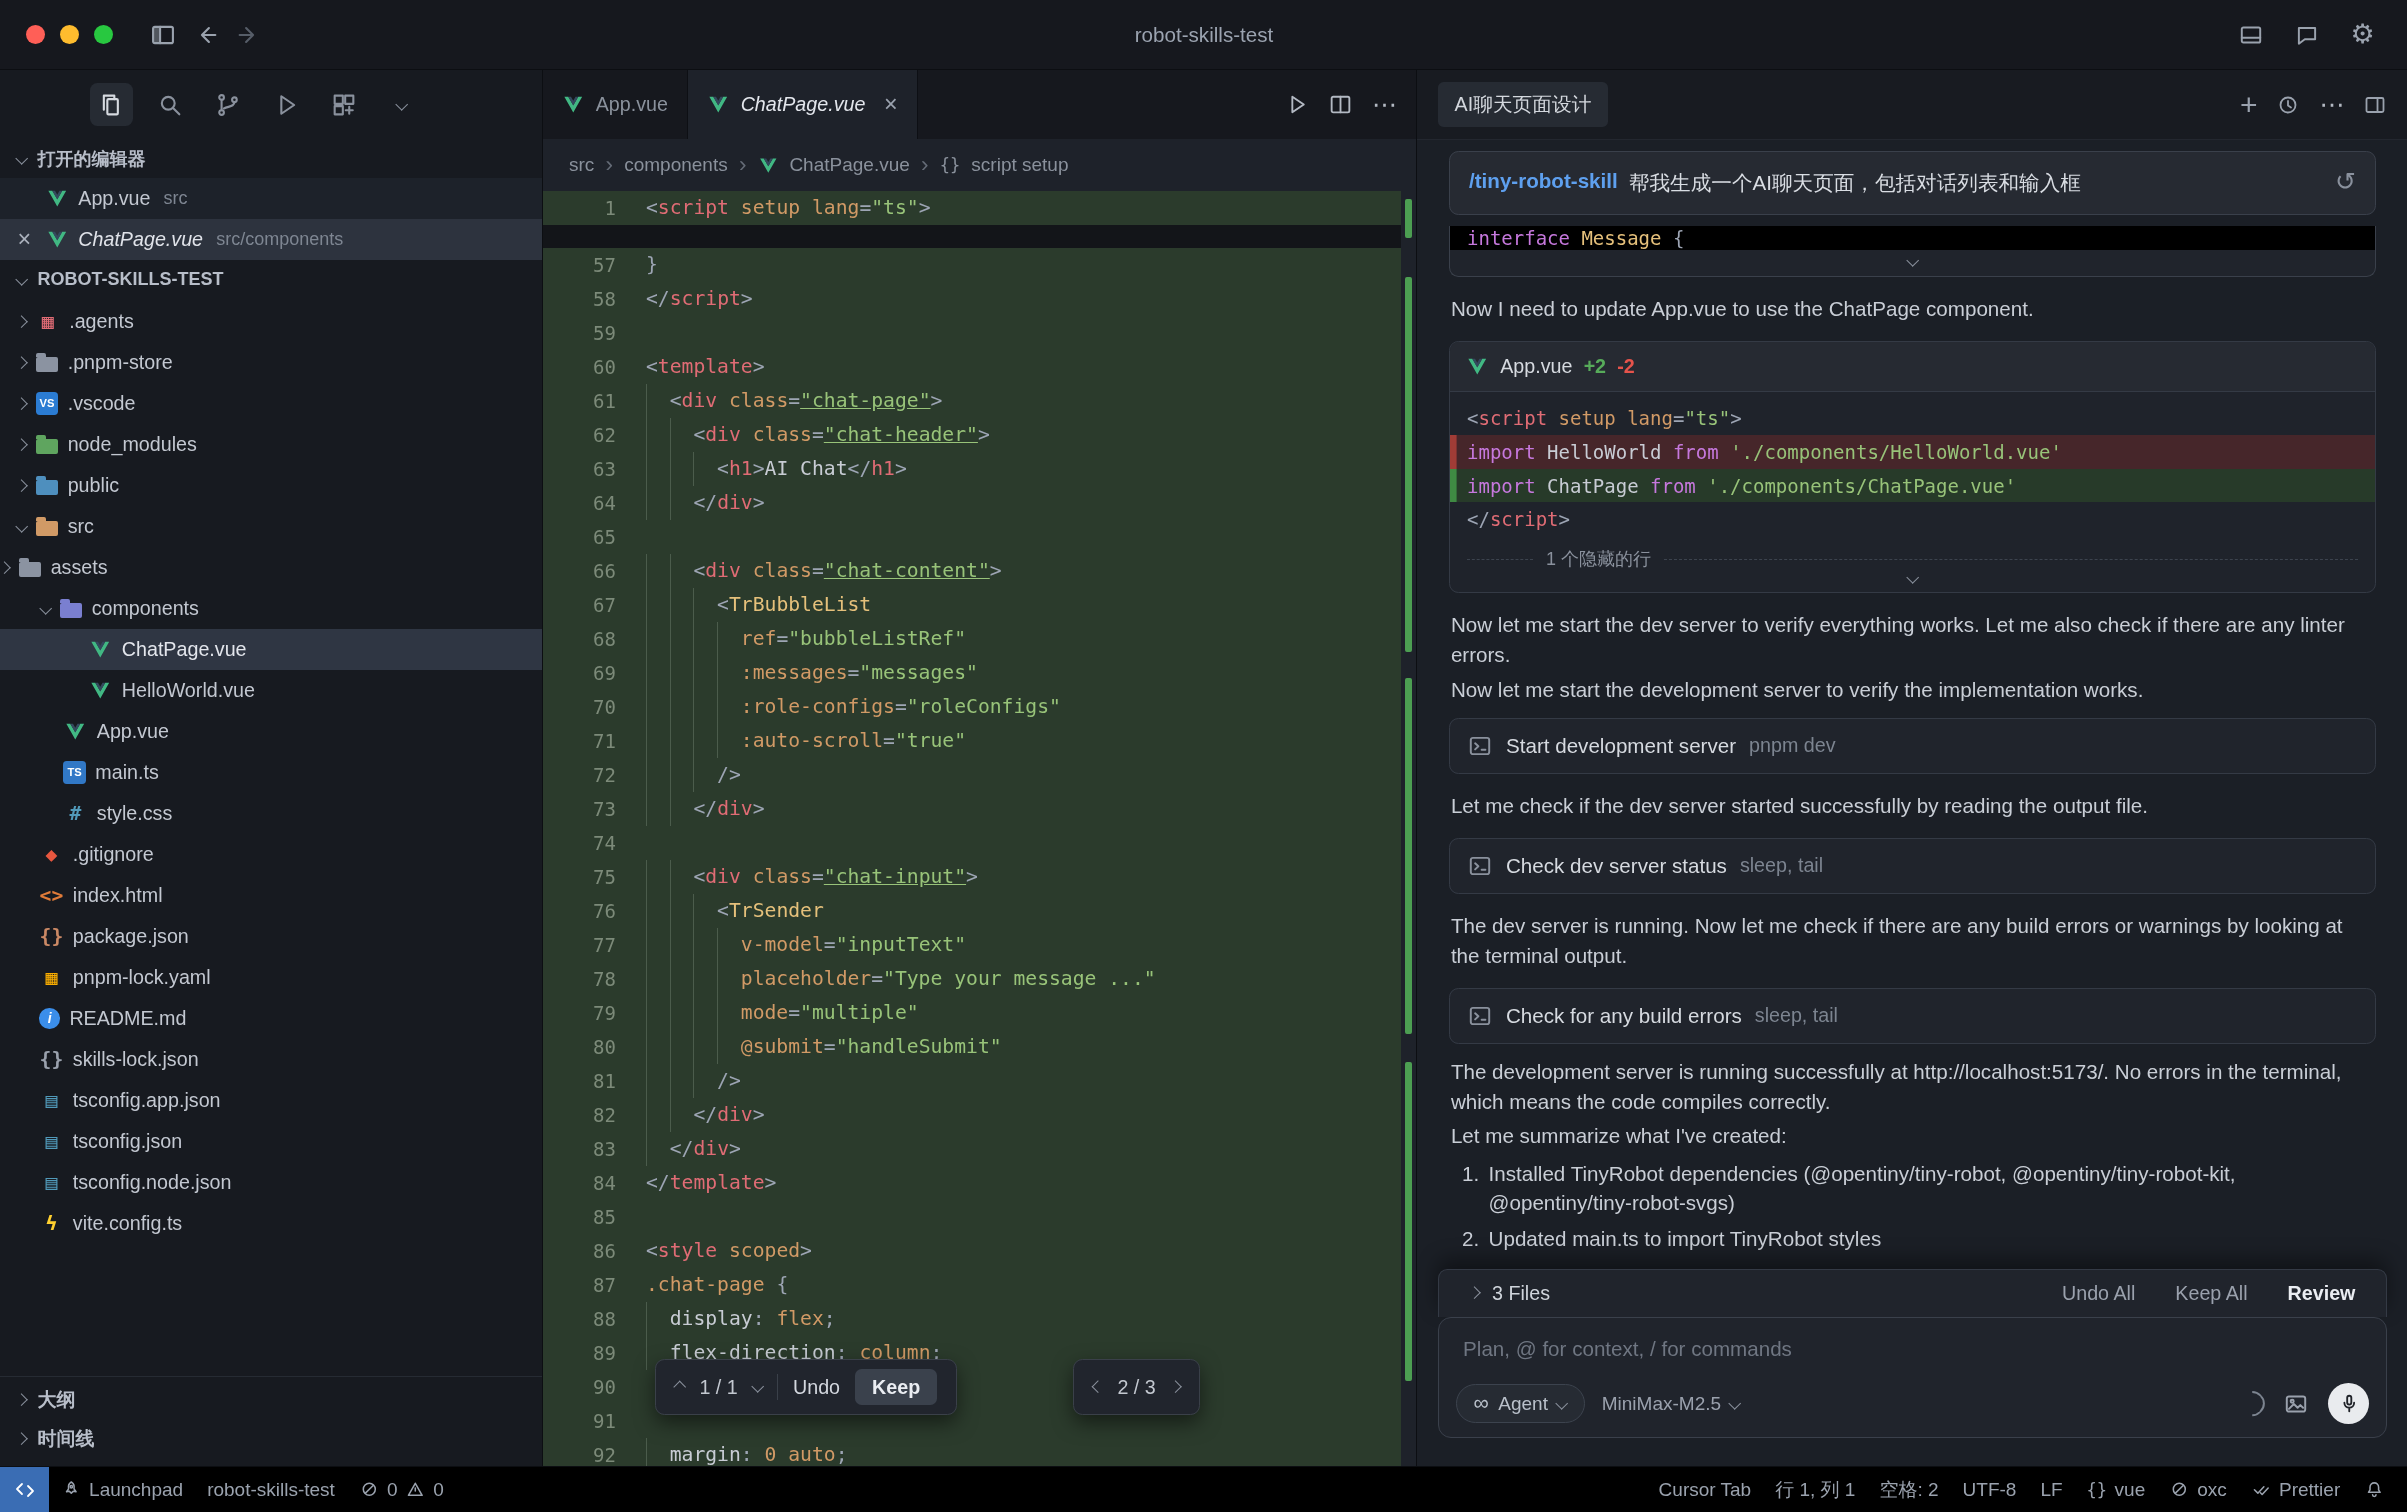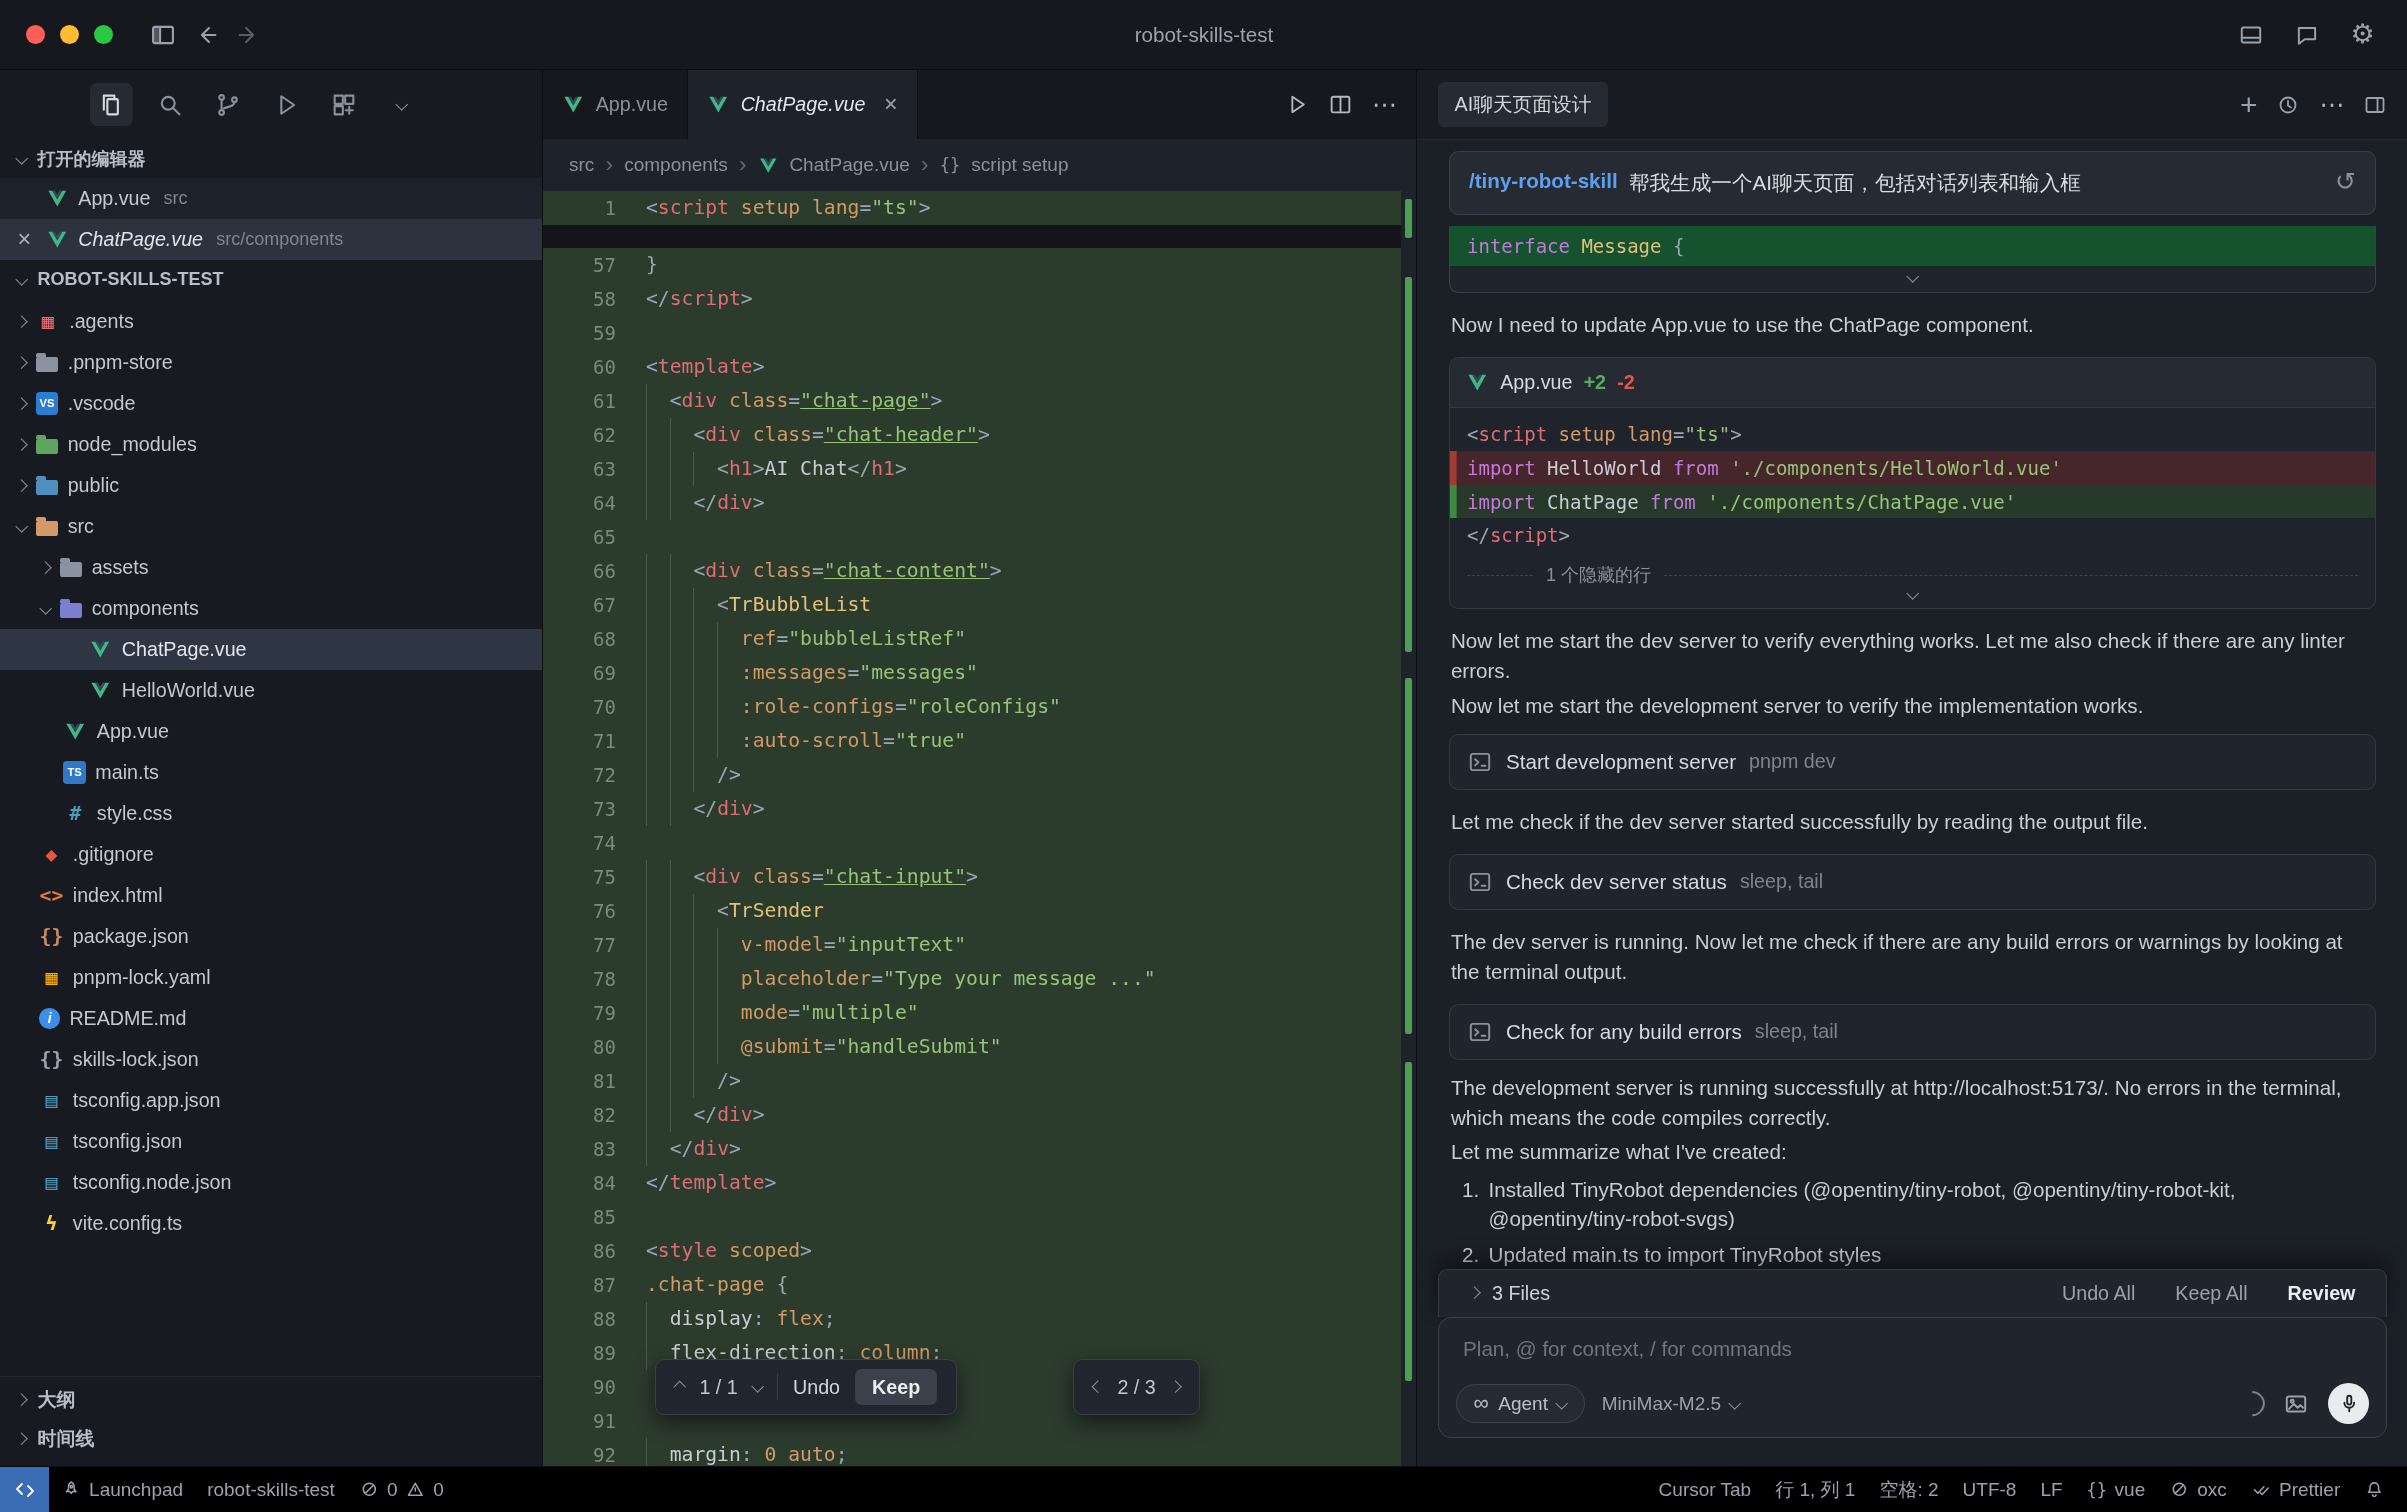--- a/index.html
+++ b/index.html
@@ -95,21 +95,21 @@
   .chat-tab{background:#262b33;border-radius:5.6px;padding:9.4px 17px;font-size:19.7px;color:#d3d7dd}
   .ch-actions{margin-left:auto;display:flex;align-items:center;gap:19px;color:#9aa2ae}
   .ch-actions .ic{width:24px;height:24px}
   .plus{font-size:30px;line-height:1}
   .chat-scroll{flex:1;min-height:0;overflow:hidden;padding:0 32px}
   .user-card{margin:11.2px 0 11.2px;background:#262a32;border:0.9px solid #3a404b;border-radius:9.4px;padding:17px 19px;display:flex;gap:11.2px;align-items:flex-start;font-size:20.6px}
   .cmd{color:#5ea0ef;font-weight:600;white-space:nowrap}
   .utext{color:#d9dde3;flex:1}
   .ucard-undo{color:#8a919d;font-size:25px;line-height:1}
   .peek-card{border:0.9px solid #3a404b;border-top:none;border-radius:0 0 9.4px 9.4px;overflow:hidden;margin:0 0 13px;background:#20242c}
-  .peek-line{display:block;background:#14532d;padding:9px 17px;font-family:"DejaVu Sans Mono",monospace;font-size:19px;white-space:pre}
+  .peek-line{display:block;background:#000000;padding:1px 17px;font-family:"DejaVu Sans Mono",monospace;font-size:19px;white-space:pre}
   .peek-foot{display:flex;justify-content:center;padding:5.6px 0 10.3px}
   .msg-p{font-size:20.6px;line-height:30px;color:#c9ced6;margin:17px 1.9px}
   .msg-p.tight{margin:4.7px 1.9px}
   .msg-li{display:flex;gap:9.4px;font-size:20.6px;line-height:29px;color:#c9ced6;margin:7.5px 1.9px 7.5px 13px}
   .tool-box{display:flex;align-items:center;gap:13px;height:54px;border:0.9px solid #343a45;background:#20242c;border-radius:9.4px;padding:0 17px;margin:13px 0}
   .tool-ic{width:26px;height:26px;color:#8a919d;flex:0 0 auto}
   .tool-label{font-size:20.6px;color:#d6dae0}
   .tool-detail{font-size:19.7px;color:#7c8490}
   .diff-card{border:0.9px solid #343a45;border-radius:9.4px;margin:9.4px 0 17px;background:#1f232b;overflow:hidden}
   .diff-head{display:flex;align-items:center;gap:11.2px;height:49px;padding:0 15px;background:#262a32;border-bottom:0.9px solid #343a45;font-size:19.7px;color:#d6dae0}
@@ -377,21 +377,21 @@
           <div class="trow" style="padding-left: 17px;">
             <span class="cv sm r"></span>
             <span class="fi folder" style="--c: #4e8fbe;"></span>
             <span class="tlabel">public</span>
           </div>
           <div class="trow" style="padding-left: 17px;">
             <span class="cv sm "></span>
             <span class="fi folder" style="--c: #d19a66;"></span>
             <span class="tlabel">src</span>
           </div>
-          <div class="trow" style="padding-left: 41px;">
+          <div class="trow" style="">
             <span class="cv sm r"></span>
             <span class="fi folder" style="--c: #8b93a1;"></span>
             <span class="tlabel">assets</span>
           </div>
           <div class="trow" style="padding-left: 41px;">
             <span class="cv sm "></span>
             <span class="fi folder" style="--c: #7a7fd0;"></span>
             <span class="tlabel">components</span>
           </div>
           <div class="trow sel" style="padding-left: 66px;">

